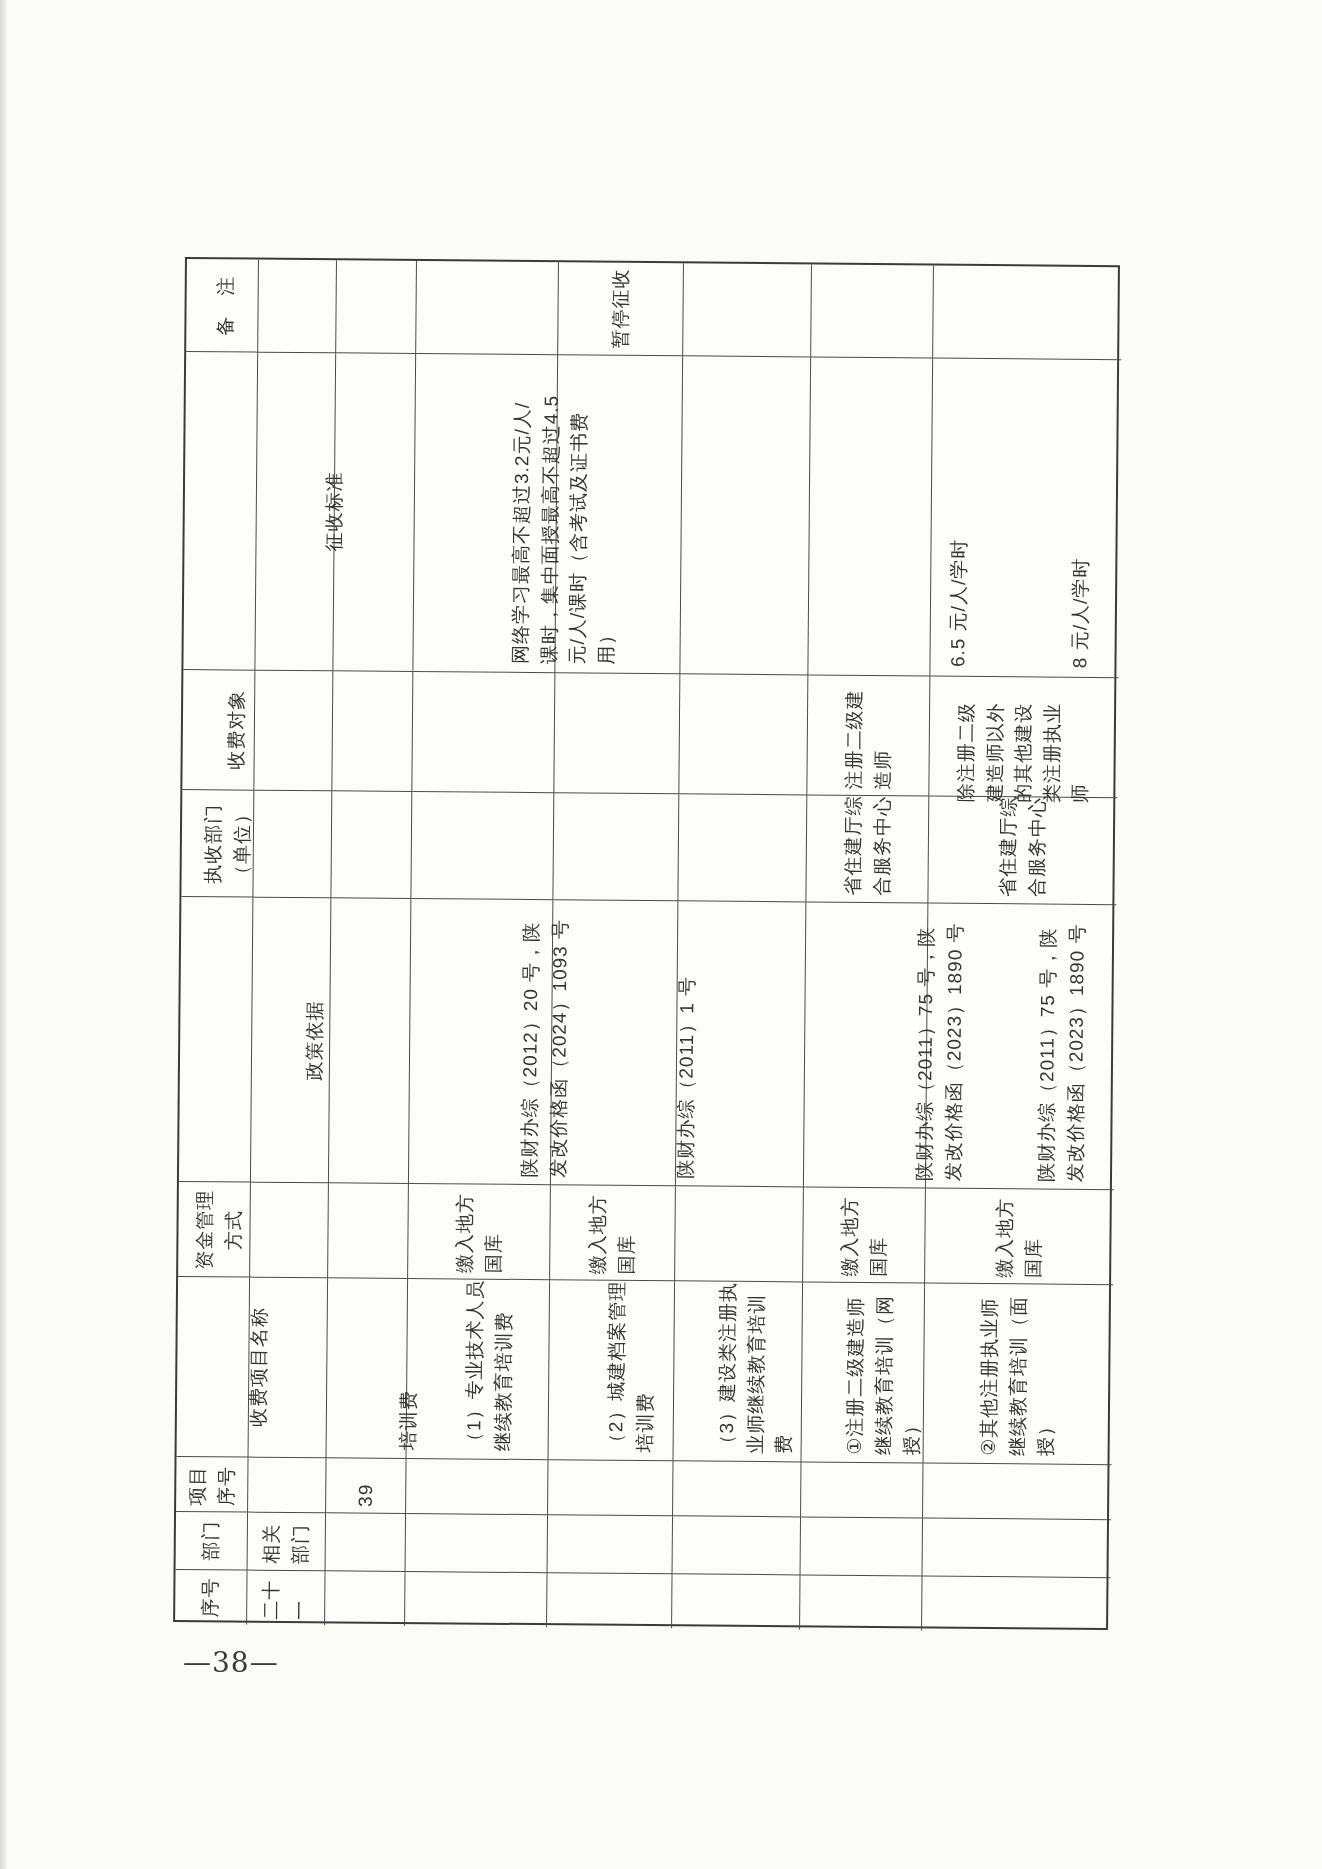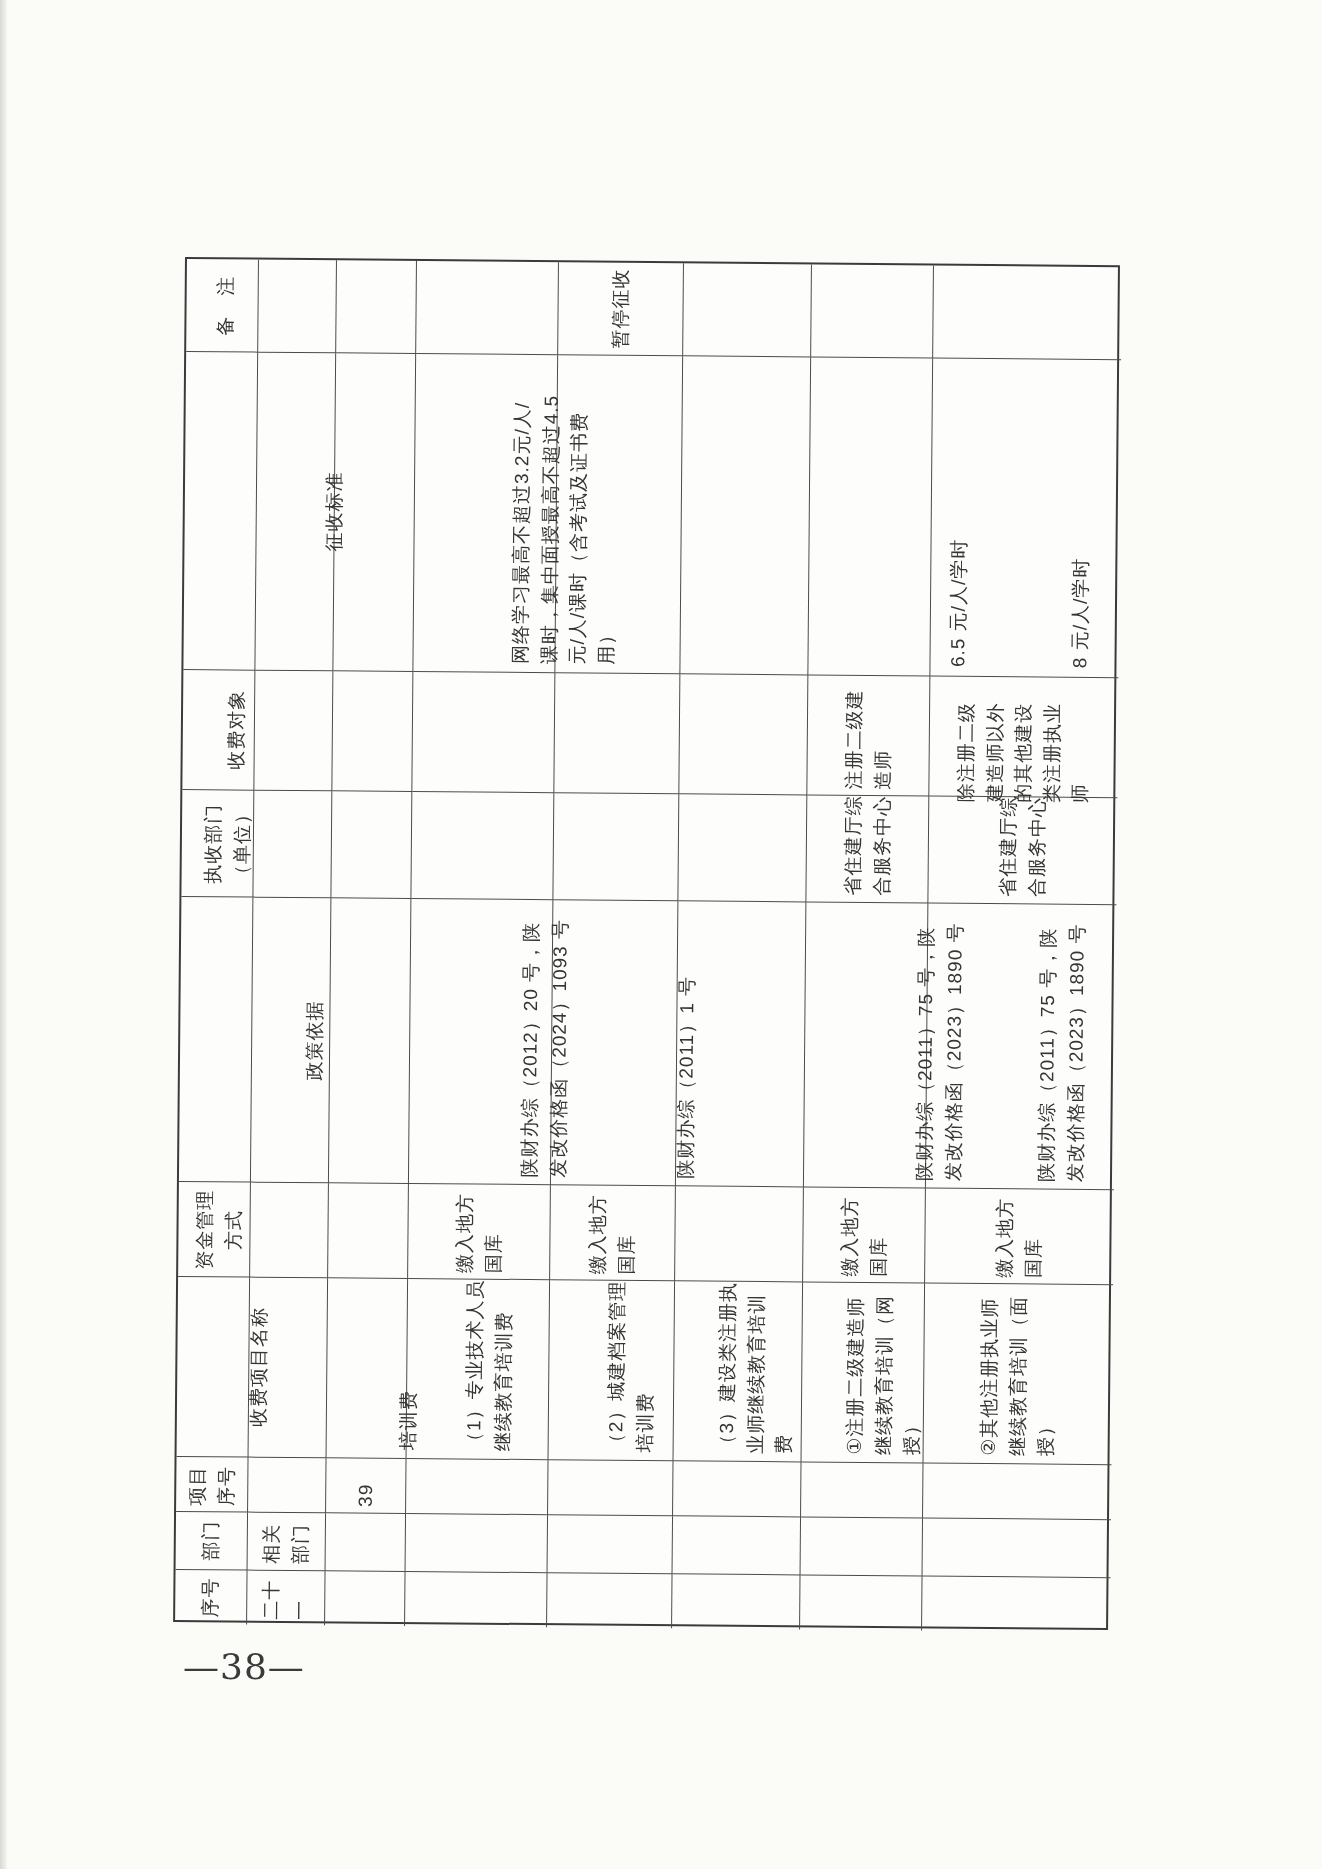--- a/index.html
+++ b/index.html
@@ -49,21 +49,21 @@
   .r3 .v{width:92px;}
   .r4 .v{width:270px;}
   .r5 .v{width:82px;}
   .r6 .v{width:164px;}
   .r7 .v{width:42px;}
   .r8 .v{width:45px;}
   .r9 .v{width:41px;}
   .pagenum{
     position:absolute;left:183px;top:1646px;
     font-family:"DejaVu Serif","Liberation Serif",serif;
-    font-size:36px;letter-spacing:1px;color:#3a3a3a;
+    font-size:28px;letter-spacing:1px;color:#3a3a3a;
   }
 </style>
 </head>
 <body>
 
 <div class="page-edge"></div>
 
 <div class="tablewrap">
   <div class="grid">
 

